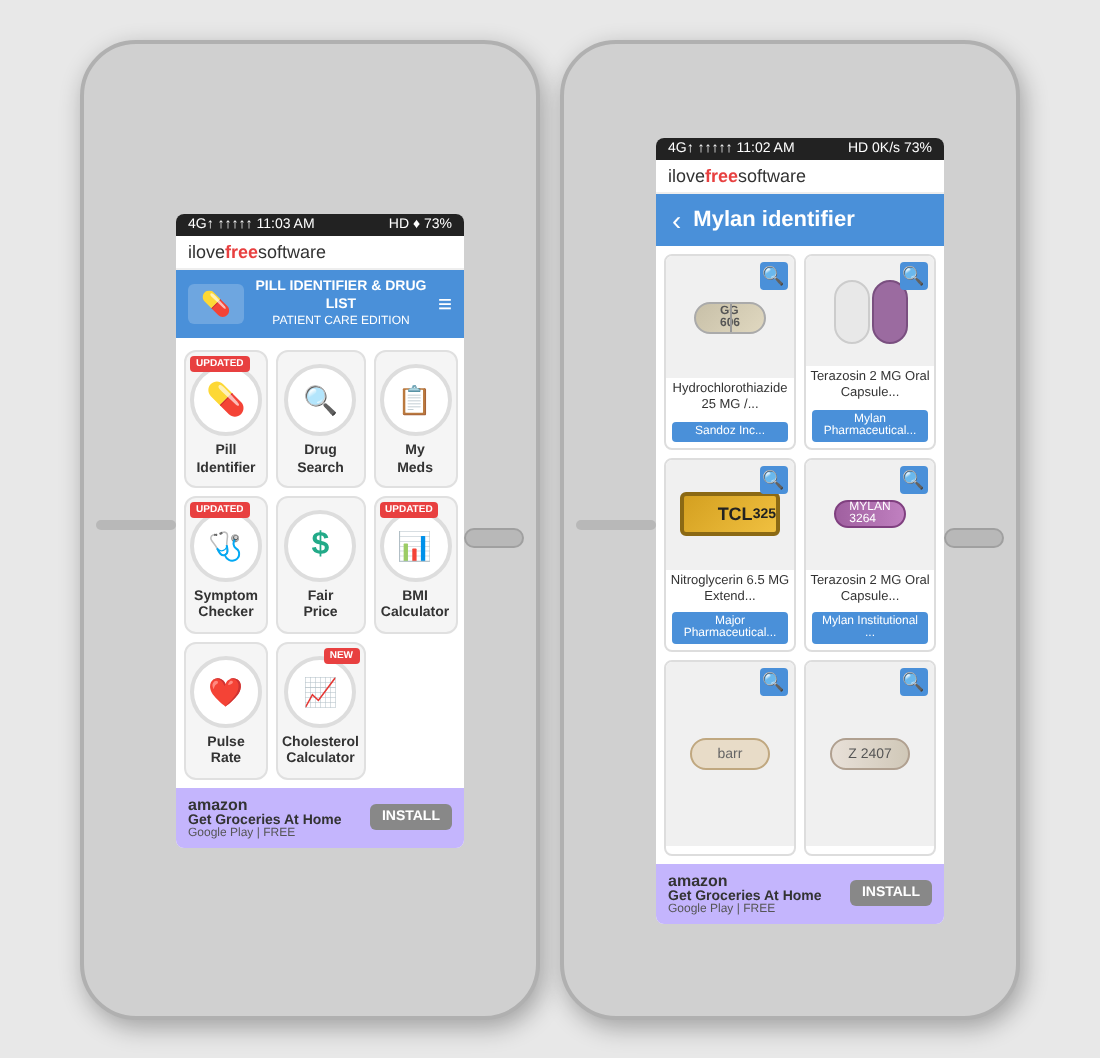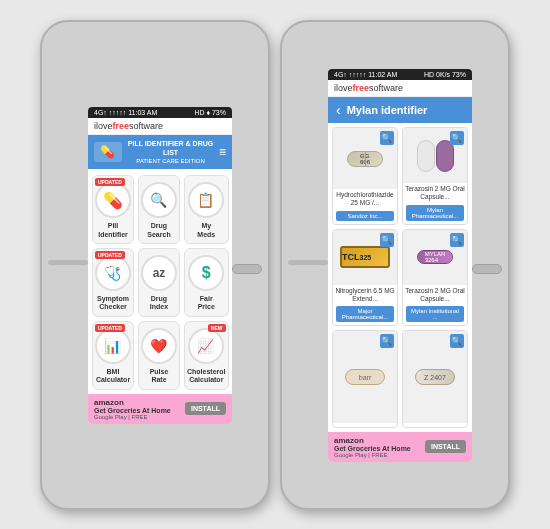--- a/index.html
+++ b/index.html
@@ -165,21 +165,21 @@
       background: #e84040;
       color: #fff;
       font-size: 5px;
       padding: 1px 3px;
       border-radius: 2px;
       font-weight: bold;
     }
 
     
     .ad-banner {
-      background: #f9a8d4;
+      background: #c4b5fd;
       padding: 4px 6px;
       display: flex;
       align-items: center;
       justify-content: space-between;
       font-size: 7px;
     }
     .ad-left { display: flex; flex-direction: column; }
     .ad-left .ad-logo { font-weight: bold; font-size: 8px; color: #333; }
     .ad-left .ad-sub { color: #555; font-size: 6px; }
     .ad-left .ad-title { font-size: 7px; color: #333; font-weight: bold; }
@@ -278,21 +278,21 @@
     .capsule-purple { background: #9b6ba0; border: 1px solid #7a4f80; }
 
     .pill-tcl {
       width: 50px;
       height: 22px;
       background: linear-gradient(135deg, #d4a020, #f0c040);
       border-radius: 3px;
       border: 2px solid #8B6914;
       display: flex;
       align-items: center;
-      justify-content: flex-start;
+      justify-content: flex-end;
       font-size: 9px;
       font-weight: bold;
       color: #222;
     }
     .pill-mylan-capsule {
       width: 36px;
       height: 14px;
       background: linear-gradient(90deg, #a060a0, #c080c0);
       border-radius: 7px;
       border: 1px solid #804080;
@@ -373,24 +373,20 @@
           <div class="icon-circle" style="font-size:14px;">📋</div>
           <div class="item-label">My<br>Meds</div>
         </div>
 
         <div class="grid-item">
           <span class="badge-updated">UPDATED</span>
           <div class="icon-circle" style="font-size:14px;">🩺</div>
           <div class="item-label">Symptom<br>Checker</div>
         </div>
 
-        <div class="grid-item">
-          <div class="icon-circle" style="font-size:12px;font-weight:bold;color:#555;">az</div>
-          <div class="item-label">Drug<br>Index</div>
-        </div>
 
         <div class="grid-item">
           <div class="icon-circle" style="font-size:16px;color:#2a8;font-weight:bold;">$</div>
           <div class="item-label">Fair<br>Price</div>
         </div>
 
         <div class="grid-item">
           <span class="badge-updated">UPDATED</span>
           <div class="icon-circle" style="font-size:14px;">📊</div>
           <div class="item-label">BMI<br>Calculator</div>

